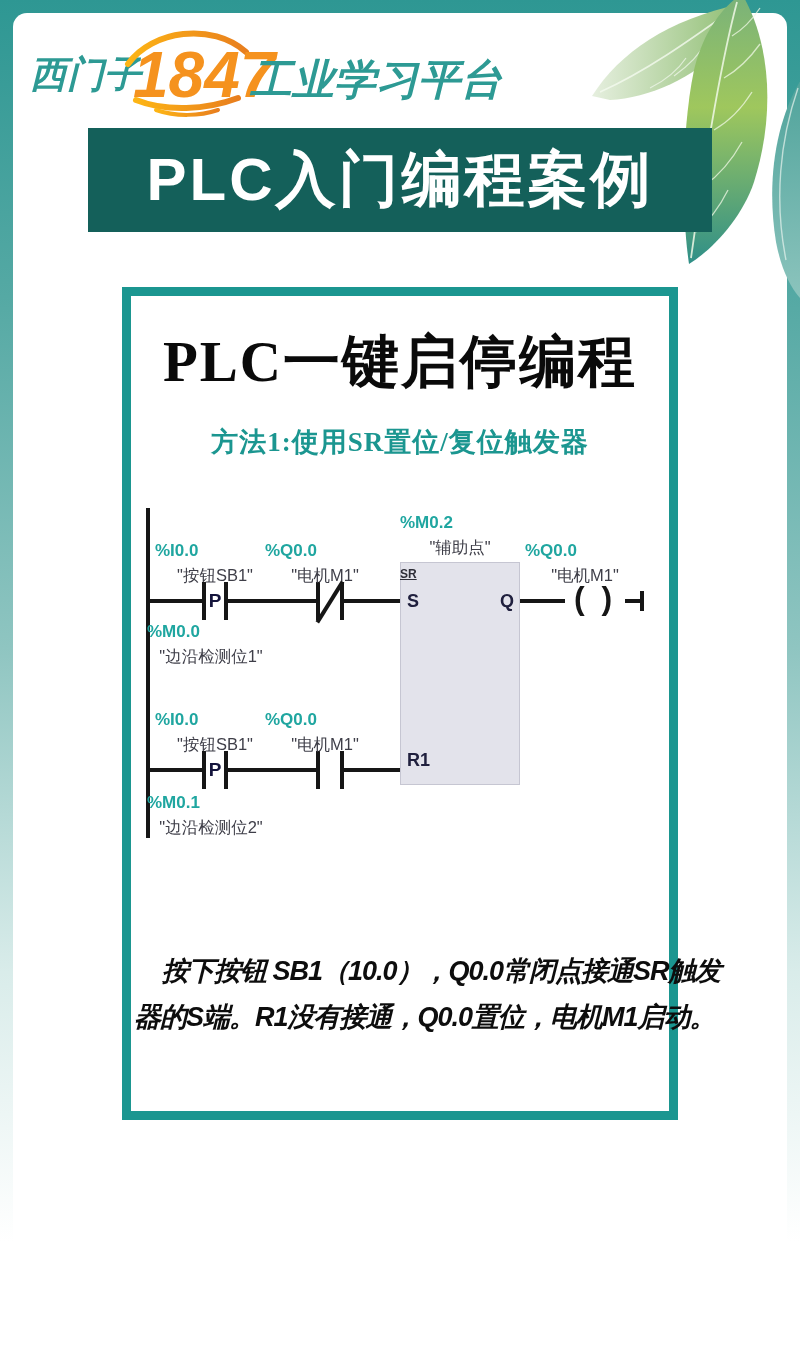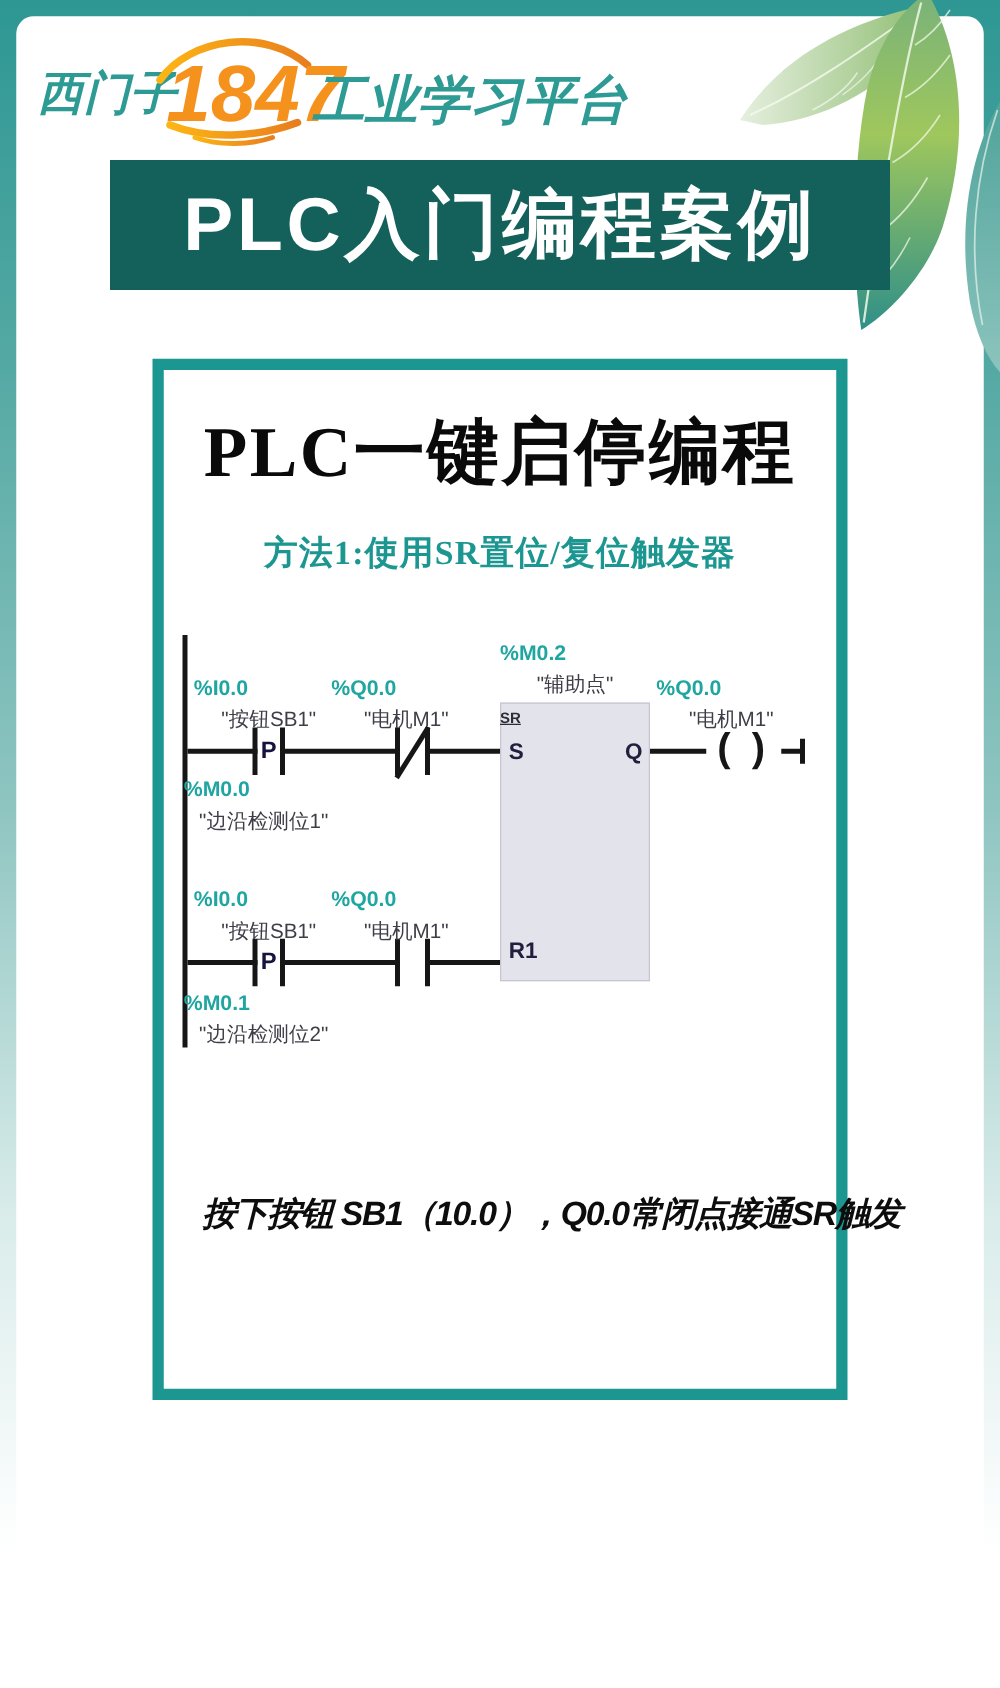--- a/index.html
+++ b/index.html
@@ -153,15 +153,16 @@
     <div class="addr" style="left:24px;top:210px;">%I0.0</div>
     <div class="tagname" style="left:24px;top:234px;">"按钮SB1"</div>
     <div class="addr" style="left:134px;top:210px;">%Q0.0</div>
     <div class="tagname" style="left:134px;top:234px;">"电机M1"</div>
     <div class="addr" style="left:16px;top:293px;">%M0.1</div>
     <div class="tagname" style="left:5px;top:317px;width:150px;">"边沿检测位2"</div>
   </div>
 
   <div id="caption" class="abs">
     <div class="l1">按下按钮 SB1（10.0），Q0.0常闭点接通SR触发</div>
+    <div class="l2">器的S端。R1没有接通，Q0.0置位，电机M1启动。</div>
   </div>
 
 </div>
 
 </body></html>

